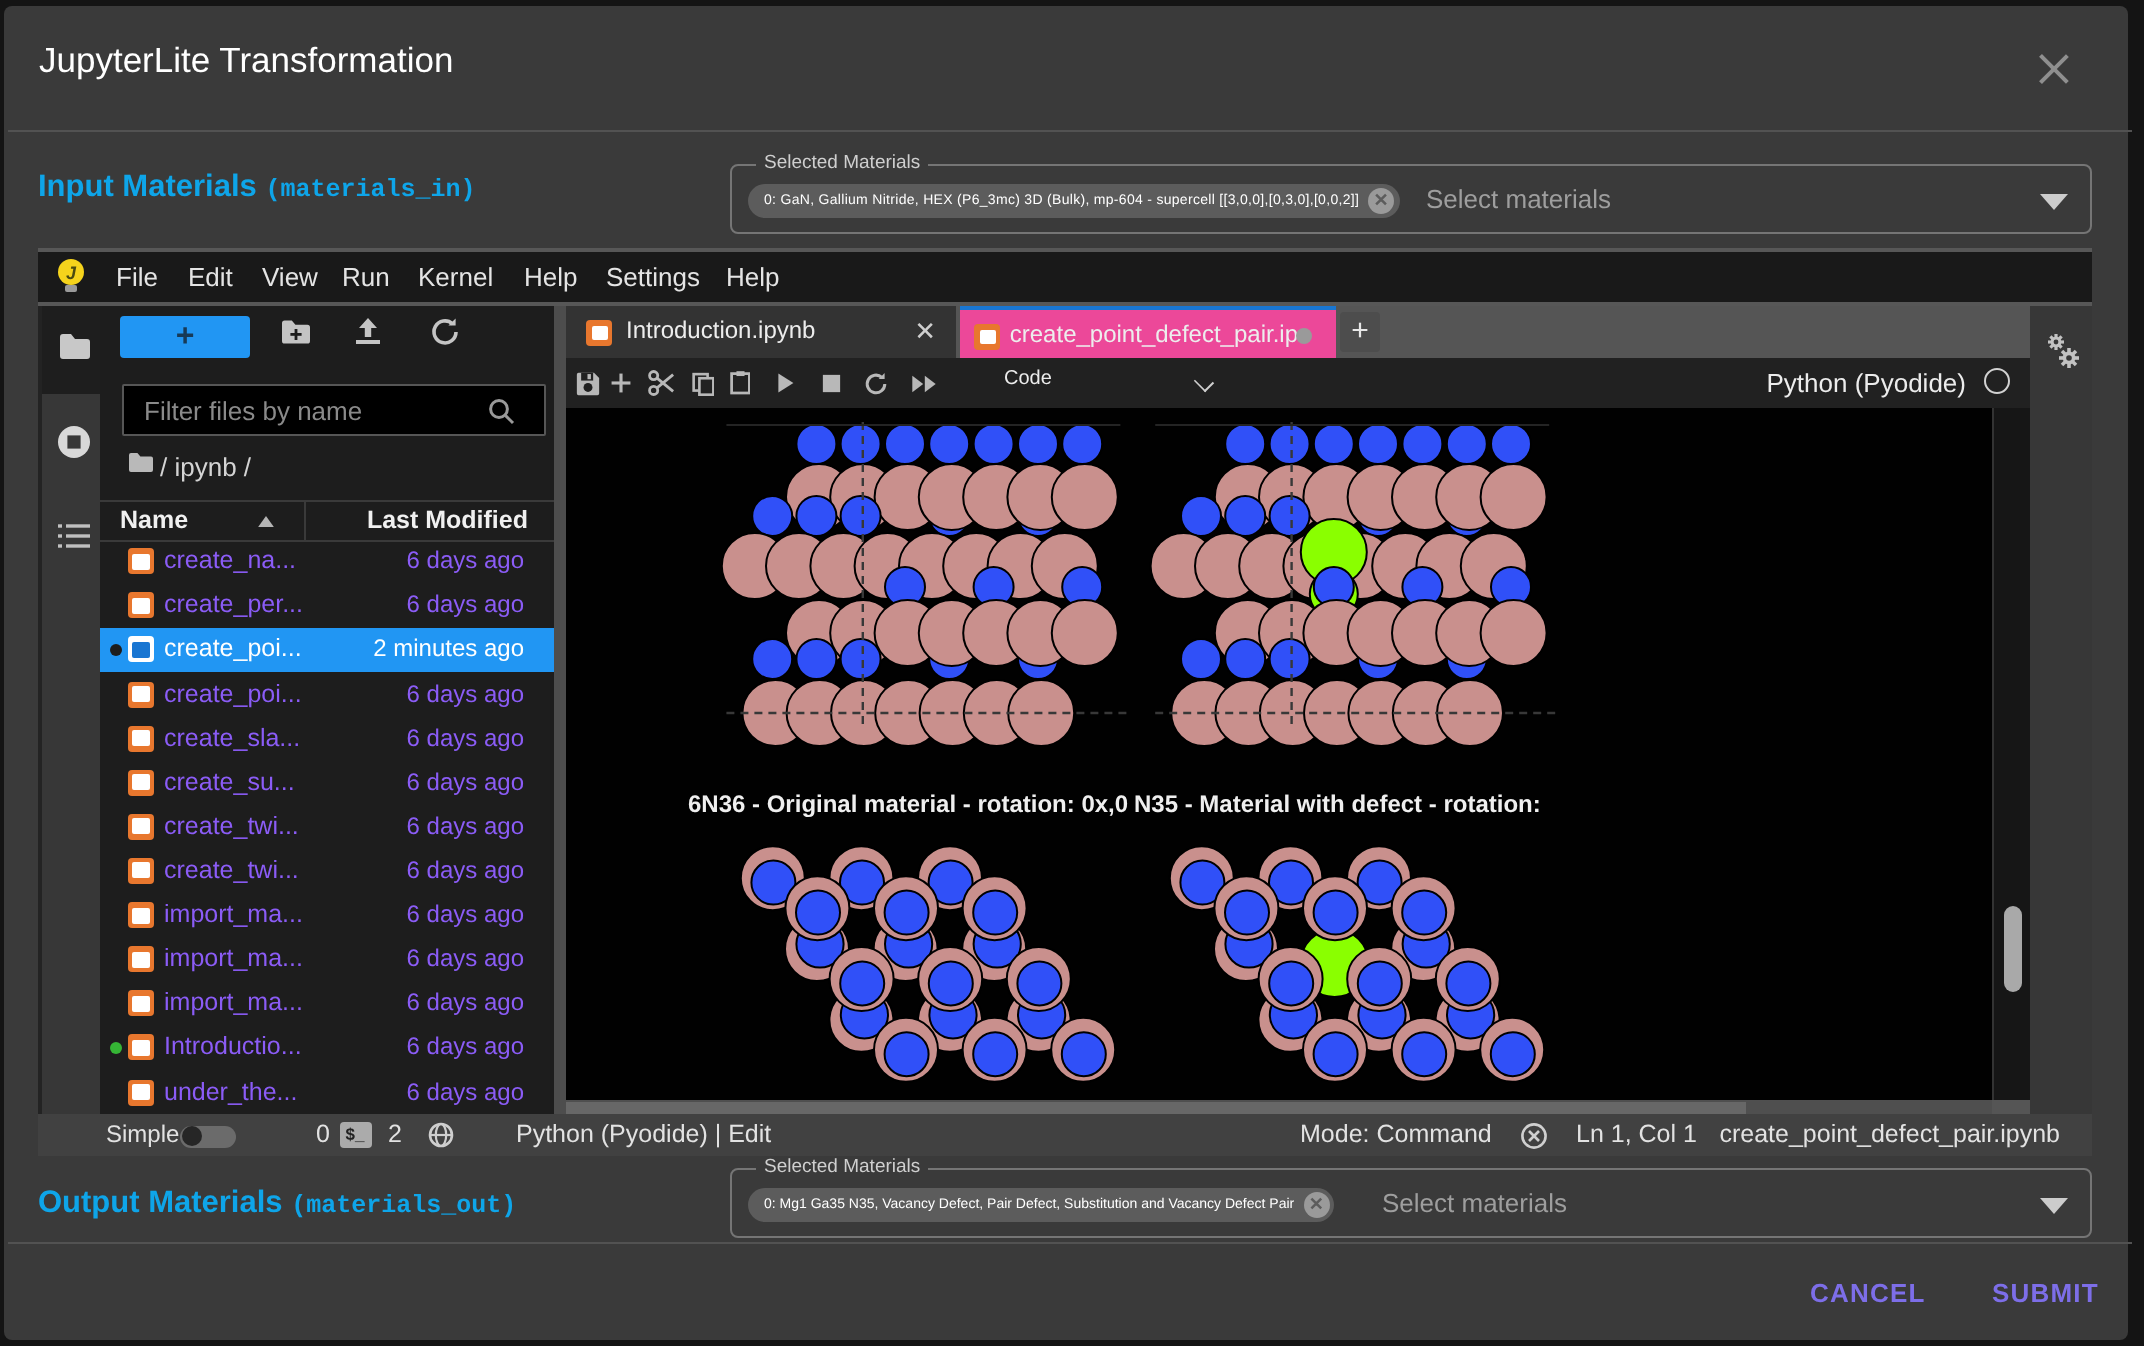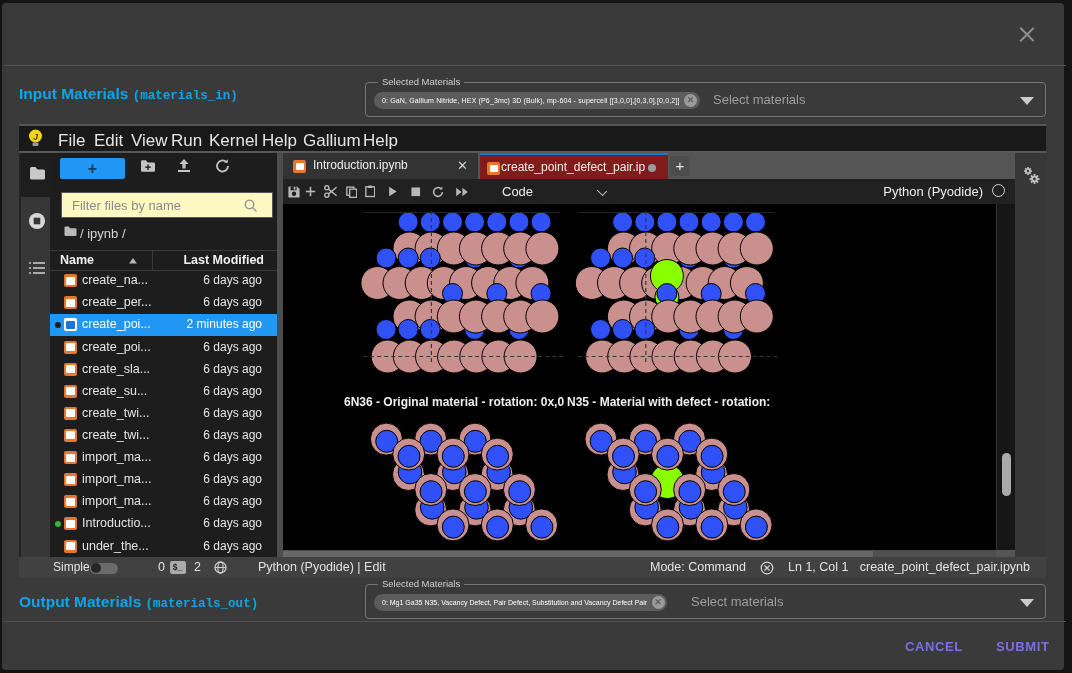--- a/index.html
+++ b/index.html
@@ -36,65 +36,65 @@
     border-top:8px solid #cccccc; }
 
   
   .btn { position:absolute; top:636px; font-size:13px; font-weight:bold;
     color:#7d6ee8; letter-spacing:0.6px; }
 
   
   #jlab { position:absolute; left:19px; top:126px; width:1027px; height:452px;
     background:#1d1d1d; }
   #menubar { position:absolute; left:0; top:0; width:1027px; height:25px; background:#191919; }
-  #menubar .mi { position:absolute; top:5px; font-size:17px; color:#e4e4e4; }
+  #menubar .mi { position:absolute; top:5px; font-size:13px; color:#e4e4e4; }
   #menudiv { position:absolute; left:0; top:25px; width:1027px; height:1.5px; background:#575757; }
 
   #sidebar { position:absolute; left:2px; top:27px; width:29px; height:404px; background:#373737; }
   #sidebar .active { position:absolute; left:0; top:0; width:31px; height:44px; background:#1e1e1e; }
 
   #fbrowser { position:absolute; left:31px; top:27px; width:227px; height:404px; background:#1d1d1d; }
   #splitter { position:absolute; left:258px; top:27px; width:6px; height:404px; background:#4d4d4d; }
 
   #newbtn { position:absolute; left:41px; top:32px; width:65px; height:21px; background:#2196f3;
     border-radius:2px; color:#173a57; font-size:16px; font-weight:bold; text-align:center; line-height:21px; }
   .fbicon { position:absolute; top:33px; color:#c4c4c4; }
   #fsearch { position:absolute; left:42px; top:66px; width:212px; height:26px;
-    border:1px solid #565656; background:#fef9c3; border-radius:1px; }
+    border:1px solid #565656; background:#000000; border-radius:1px; }
   #fsearch span { position:absolute; left:10px; top:5px; font-size:13px; color:#8a8a8a; }
   #fcrumb { position:absolute; left:61px; top:100px; font-size:13px; color:#d4d4d4; }
   #fhead { position:absolute; left:41px; top:127px; width:204px; font-size:12.5px; font-weight:bold; color:#f0f0f0; }
   #fhead .lm { position:absolute; right:0; top:0; }
   #fhdiv1 { position:absolute; left:31px; top:123.5px; width:227px; height:1px; background:#3a3a3a; }
   #fhdiv2 { position:absolute; left:31px; top:144px; width:227px; height:1px; background:#3a3a3a; }
 
-  .frow { position:absolute; left:31px; width:227px; height:22.1px; font-size:12.5px; color:#e5e5e5; }
+  .frow { position:absolute; left:31px; width:227px; height:22.1px; font-size:12.5px; color:#8b5cf6; }
   .frow.sel { background:#2196f3; color:#fff; }
   .frow .dot { position:absolute; left:4.5px; top:8.5px; width:6px; height:6px; border-radius:50%; }
   .nbi { position:absolute; left:14px; top:4.5px; width:13px; height:13px; border-radius:2px; }
   .nbii { position:absolute; left:2px; top:2.5px; width:9px; height:8px; border-radius:1px; }
   .fname { position:absolute; left:32px; top:3.5px; }
   .fdate { position:absolute; right:15px; top:3.5px; font-size:12px; }
 
   
   #nbpanel { position:absolute; left:264px; top:27px; width:732px; height:404px; background:#555555; }
-  .tab { position:absolute; top:0; height:26px; font-size:12px; color:#ededed; }
+  .tab { position:absolute; top:0; height:26px; font-size:12px; color:#ededed;text-align:right; }
   #tab1 { left:0; width:195px; background:#333333; }
-  #tab2 { left:197px; width:188px; background:#7f1d1d; border-top:2px solid #1976d2; }
+  #tab2 { left:197px; width:188px; background:#ec4899; border-top:2px solid #1976d2; }
   .tab .ticon { position:absolute; left:10px; top:6.5px; width:13px; height:13px; border-radius:2px; background:#e8772e; }
   .tab .ticon span { position:absolute; left:2.5px; top:3px; width:8px; height:7px; background:#fff; border-radius:1px; }
   .tab .tname { position:absolute; left:30px; top:5px; }
   #tab1 .tx { position:absolute; right:10px; top:5px; color:#cfcfcf; font-size:13px; }
   #tab2 .tdot { position:absolute; right:12px; top:9px; width:8px; height:8px; border-radius:50%; background:#9a9a9a; }
   #tabplus { position:absolute; left:387px; top:3px; width:20px; height:20px; color:#e8e8e8; background:#4d4d4d;
     border-radius:2px; font-size:15px; text-align:center; line-height:19px; }
 
   #nbtoolbar { position:absolute; left:0; top:26px; width:732px; height:25px; background:#212121; }
   #nbtoolbar svg { position:absolute; }
-  #codedd { position:absolute; left:219px; top:4.5px; font-size:13px; color:#ececec; }
+  #codedd { position:absolute; left:219px; top:4.5px; font-size:10px; color:#ececec; }
   #codecaret { position:absolute; left:315px; top:8px; width:8px; height:8px;
     border-right:1.6px solid #cfcfcf; border-bottom:1.6px solid #cfcfcf; transform:rotate(45deg) scale(1,.8); }
   #kname { position:absolute; right:32px; top:4.5px; font-size:13px; color:#ececec; }
   #kcircle { position:absolute; right:10px; top:5px; width:13px; height:13px;
     border:1.6px solid #d2d2d2; border-radius:50%; }
 
   #nbcontent { position:absolute; left:264px; top:78px; width:713px; height:346px; background:#010101; }
   #hscroll { position:absolute; left:264px; top:424px; width:713px; height:8px; background:#4f4f4f; }
   #hthumb { position:absolute; left:0px; top:1px; width:590px; height:6px; background:#676767; }
   #vscroll { position:absolute; left:977px; top:78px; width:19px; height:346px; background:#161616;
@@ -107,20 +107,21 @@
     font-size:12.5px; color:#e2e2e2; }
   #statusbar .si { position:absolute; top:3px; }
   #toggle { position:absolute; left:70.5px; top:5.5px; width:28px; height:11px; background:#6b6b6b; border-radius:6px; }
   #toggle span { position:absolute; left:1px; top:0.5px; width:10px; height:10px; background:#262626; border-radius:50%; }
   #termchip { position:absolute; left:150.5px; top:3.5px; width:16px; height:13px; background:#ababab;
     border-radius:2px; color:#222; font-size:8.5px; font-weight:bold; text-align:center; line-height:13px; }
 </style>
 </head>
 <body>
 <div id="dialog">
+  <div id="title">JupyterLite Transformation</div>
   <div id="closex"></div>
   <div class="hr" style="top:61.5px"></div>
 
   <div class="seclabel" style="top:82px">Input Materials <span class="mono">(materials_in)</span></div>
   <div class="mfield" style="top:79px">
     <span class="mlabel">Selected Materials</span>
     <span class="chip">0: GaN, Gallium Nitride, HEX (P6_3mc) 3D (Bulk), mp-604 - supercell [[3,0,0],[0,3,0],[0,0,2]]<span class="chipx">✕</span></span>
     <span class="mph" style="left:347px">Select materials</span>
   </div>
   <div class="marrow" style="top:93.5px"></div>
@@ -145,21 +146,21 @@
       <circle cx="7.5" cy="7" r="6.5" fill="#f5d31c"></circle>
       <rect x="4.5" y="13.5" width="6" height="3.5" rx="1" fill="#9a9a9a"></rect>
       <text x="7.5" y="10.5" font-size="9" font-style="italic" font-weight="bold" text-anchor="middle" fill="#4a4a10">J</text>
     </svg>
     <span class="mi" style="left:39px">File</span>
     <span class="mi" style="left:75px">Edit</span>
     <span class="mi" style="left:112px">View</span>
     <span class="mi" style="left:152px">Run</span>
     <span class="mi" style="left:190px">Kernel</span>
     <span class="mi" style="left:243px">Help</span>
-    <span class="mi" style="left:284px">Gallium</span>
+    <span class="mi" style="left:284px">Settings</span>
     <span class="mi" style="left:344px">Help</span>
   </div>
   <div id="menudiv"></div>
 
   <div style="position:absolute;left:0;top:27px;width:2px;height:404px;background:#232323"></div>
   <div id="sidebar">
     <div class="active"></div>
 
     <svg class="abs" style="left:8px;top:13px" width="17" height="14" viewBox="0 0 17 14">
       <path d="M1 2.5 a1.5 1.5 0 0 1 1.5-1.5 h4 l2 2.5 h6 a1.5 1.5 0 0 1 1.5 1.5 v7 a1.5 1.5 0 0 1-1.5 1.5 h-12 a1.5 1.5 0 0 1-1.5-1.5 z" fill="#c8c8c8"></path>

